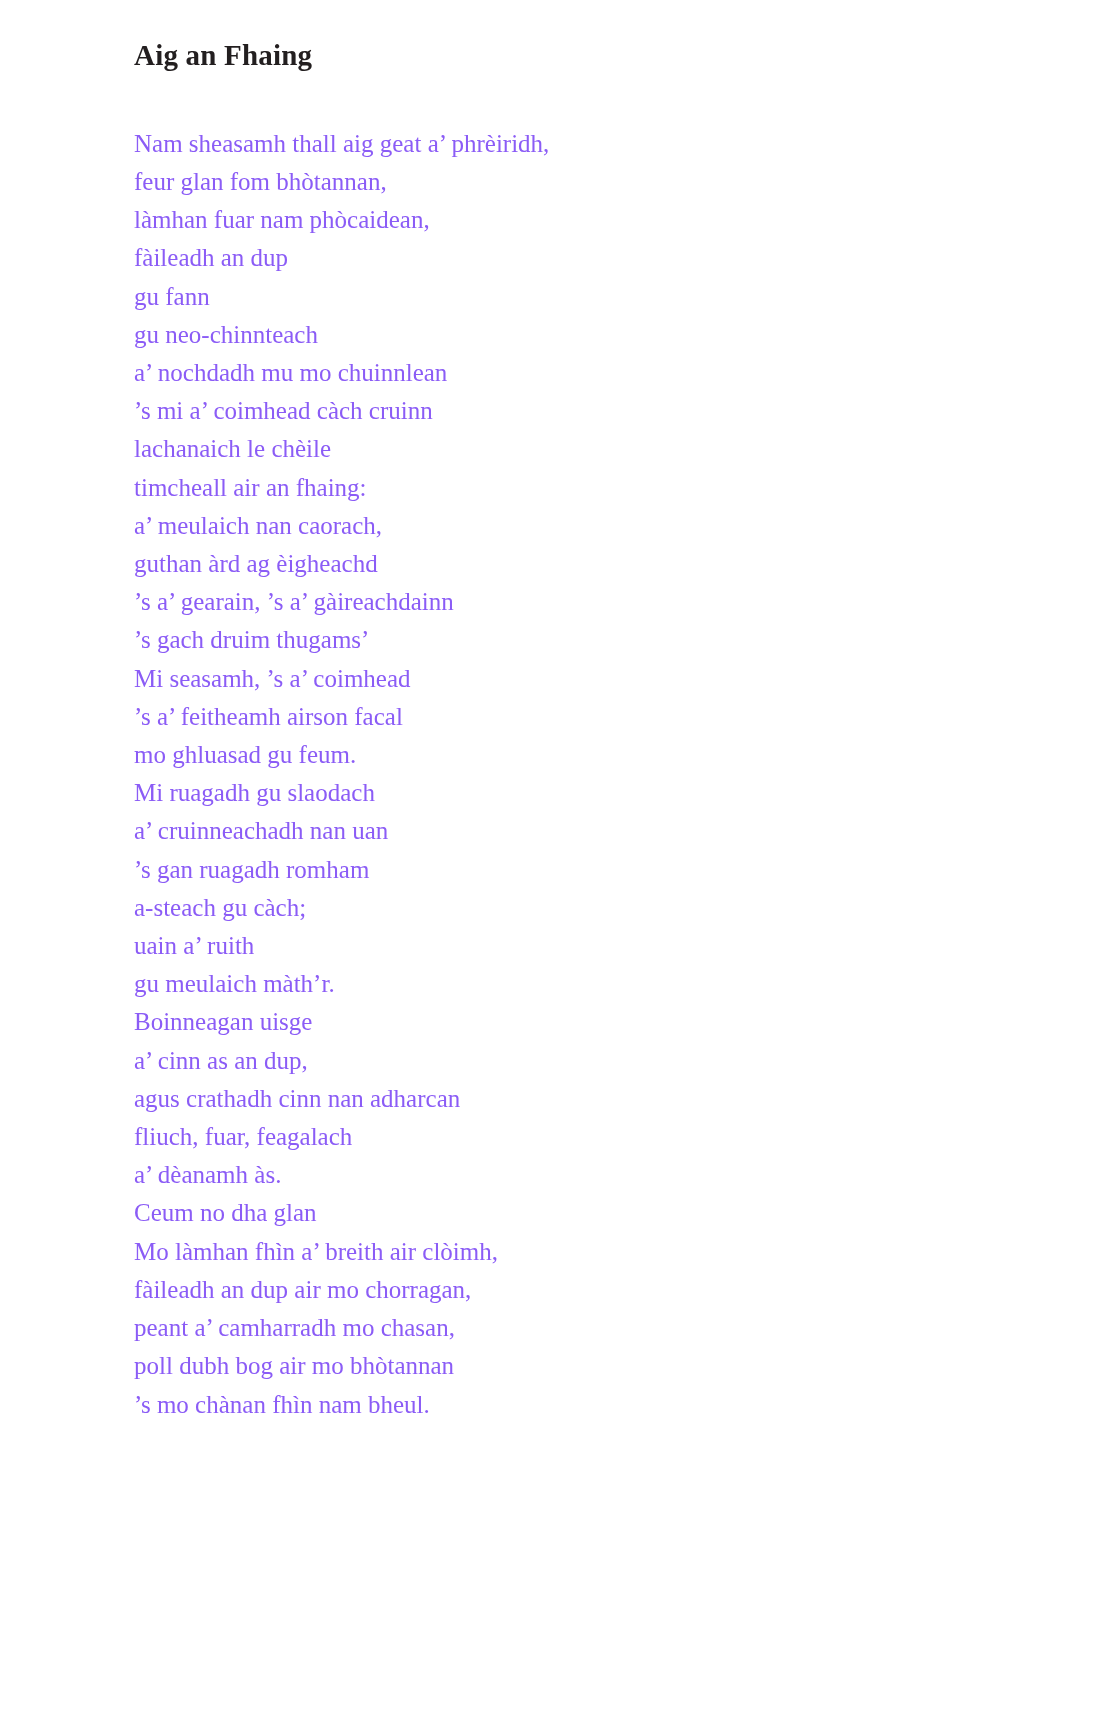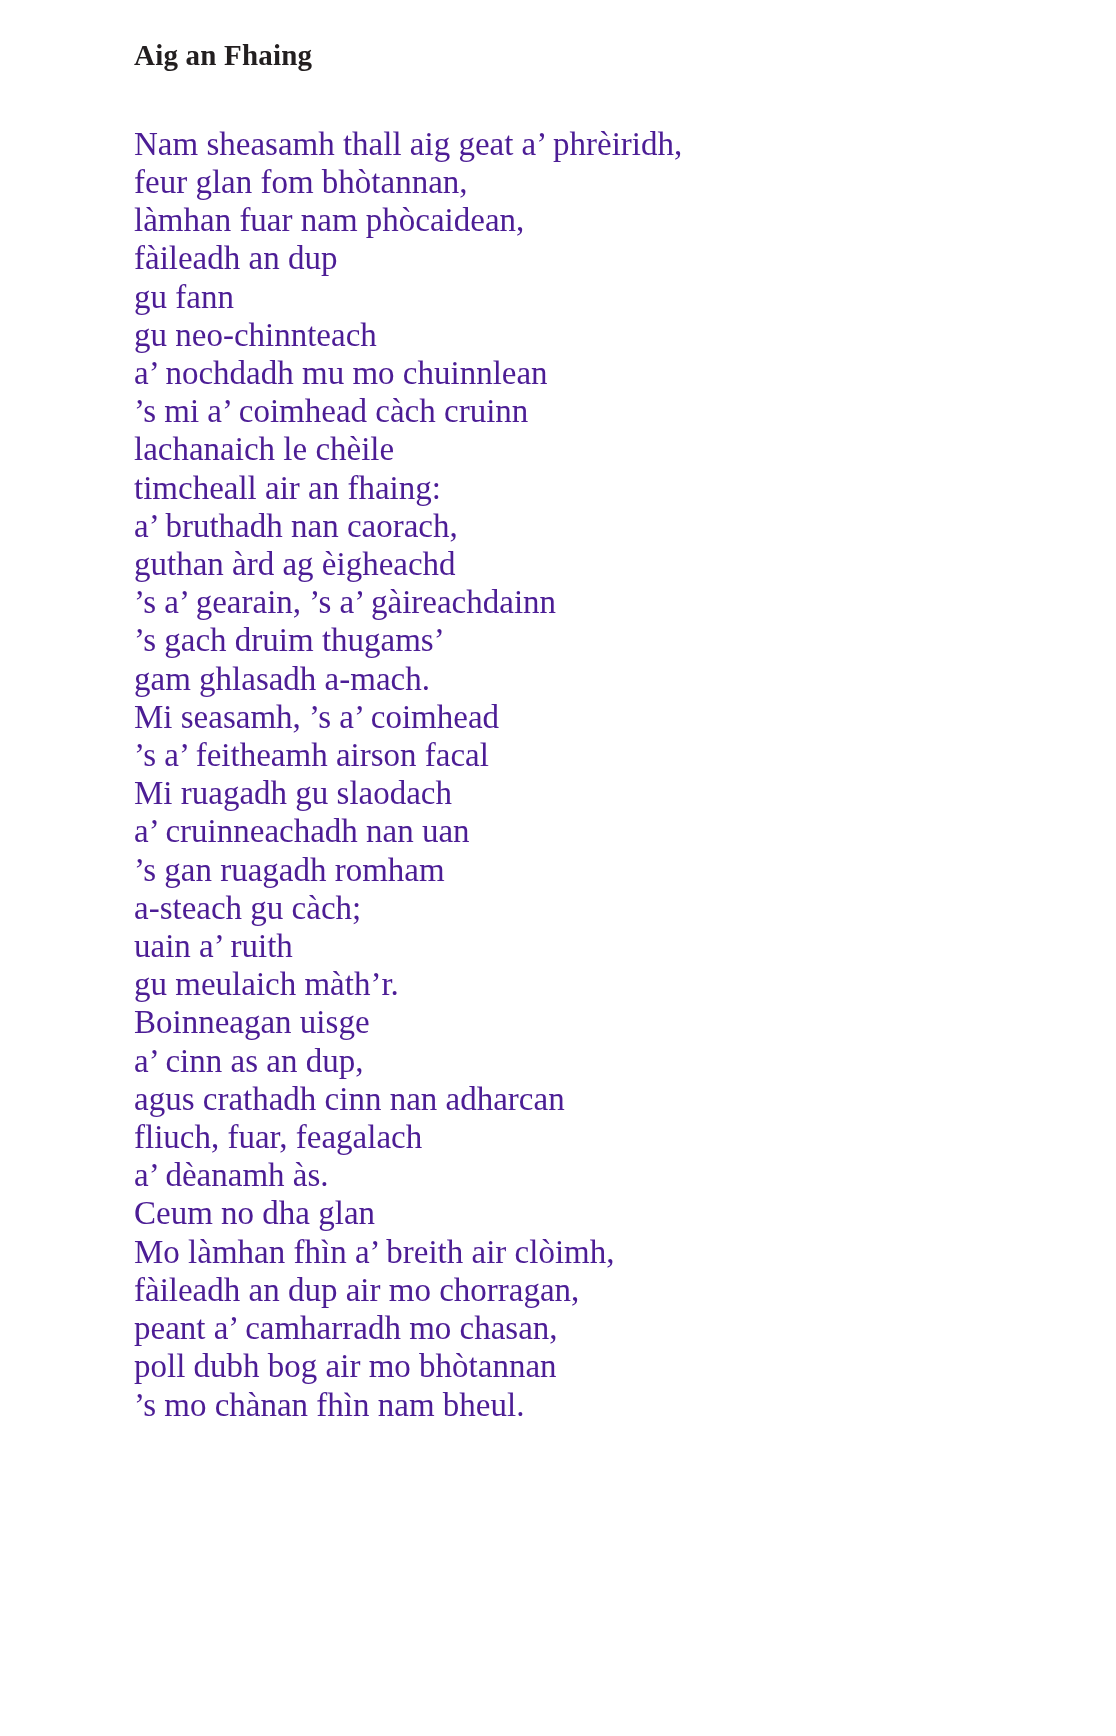--- a/index.html
+++ b/index.html
@@ -22,23 +22,23 @@
   .poem-title {
     font-family: "Liberation Serif", "DejaVu Serif", serif;
     font-weight: bold;
     font-size: 29px;
     line-height: 1.2;
     letter-spacing: 0.2px;
     margin: 0 0 52px 0;
     color: #231f20;
   }
   .poem-body {
-    font-size: 33px;
+    font-size: 25px;
     line-height: 38.2px;
-    color: #4c1d95;
+    color: #8b5cf6;
   }
   .poem-line {
     white-space: pre-wrap;
     min-height: 38.2px;
   }
 </style>
 </head>
 <body>
 
 <div class="page">
@@ -47,27 +47,27 @@
       <div class="poem-line">Nam sheasamh thall aig geat a’ phrèiridh,</div>
       <div class="poem-line">feur glan fom bhòtannan,</div>
       <div class="poem-line">làmhan fuar nam phòcaidean,</div>
       <div class="poem-line">fàileadh an dup</div>
       <div class="poem-line">gu fann</div>
       <div class="poem-line">gu neo-chinnteach</div>
       <div class="poem-line">a’ nochdadh mu mo chuinnlean</div>
       <div class="poem-line">’s mi a’ coimhead càch cruinn</div>
       <div class="poem-line">lachanaich le chèile</div>
       <div class="poem-line">timcheall air an fhaing:</div>
-      <div class="poem-line">a’ bruthadh nan caorach,</div>
+      <div class="poem-line">a’ meulaich nan caorach,</div>
       <div class="poem-line">guthan àrd ag èigheachd</div>
       <div class="poem-line">’s a’ gearain, ’s a’ gàireachdainn</div>
       <div class="poem-line">’s gach druim thugams’</div>
-      <div class="poem-line">gam ghlasadh a-mach.</div>
       <div class="poem-line">Mi seasamh, ’s a’ coimhead</div>
       <div class="poem-line">’s a’ feitheamh airson facal</div>
+      <div class="poem-line">mo ghluasad gu feum.</div>
       <div class="poem-line">Mi ruagadh gu slaodach</div>
       <div class="poem-line">a’ cruinneachadh nan uan</div>
       <div class="poem-line">’s gan ruagadh romham</div>
       <div class="poem-line">a-steach gu càch;</div>
       <div class="poem-line">uain a’ ruith</div>
       <div class="poem-line">gu meulaich màth’r.</div>
       <div class="poem-line">Boinneagan uisge</div>
       <div class="poem-line">a’ cinn as an dup,</div>
       <div class="poem-line">agus crathadh cinn nan adharcan</div>
       <div class="poem-line">fliuch, fuar, feagalach</div>

